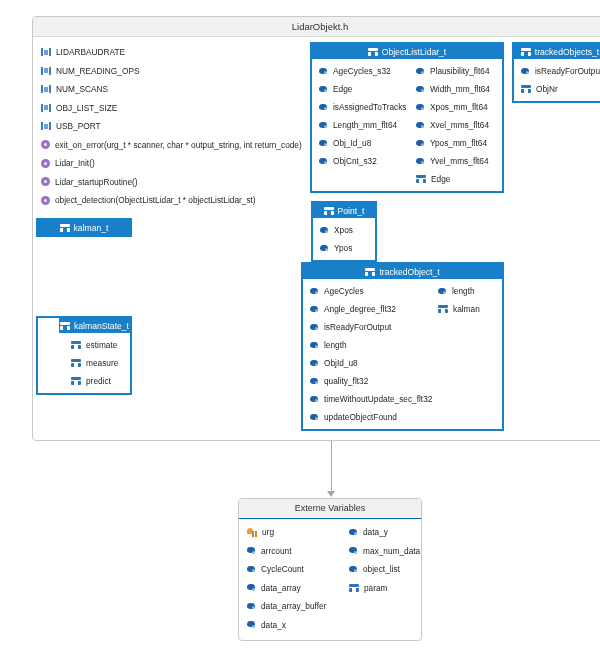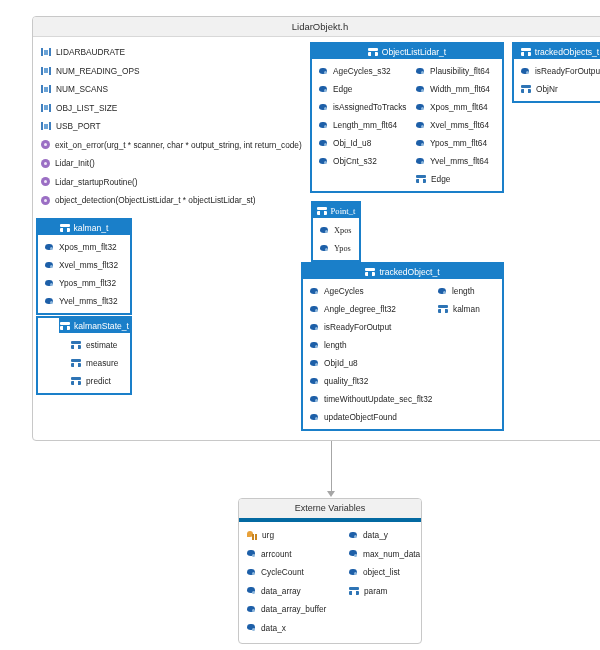--- a/index.html
+++ b/index.html
@@ -216,21 +216,21 @@
     padding-left: 7px;
   }
 
   
   #box-objectlistlidar { left: 290px; top: 42px;  width: 194px; }
   #box-objectlistlidar .col:nth-child(1) { width: 97px; }
   #box-objectlistlidar .col:nth-child(2) { width: 93px; }
 
   #box-trackedobjects  { left: 492px; top: 42px;  width: 96px; }
 
-  #box-point           { left: 291px; top: 201px; width: 50px; font-family: Liberation Serif, serif; }
+  #box-point           { left: 291px; top: 201px; width: 66px; }
 
   #box-trackedobject   { left: 281px; top: 262px; width: 203px; }
   #box-trackedobject .col:nth-child(1) { width: 128px; }
   #box-trackedobject .col:nth-child(2) { width: 71px; }
 
   #box-kalman          { left: 16px;  top: 218px; width: 96px; }
   #box-kalmanstate     { left: 16px;  top: 316px; width: 96px; padding-left: 21px; }
   #box-kalmanstate .row { padding-left: 12px; }
 
   
@@ -261,21 +261,21 @@
     background: #ffffff;
     border: 1px solid #c8c8c8;
     border-radius: 4px;
     box-sizing: border-box;
   }
   .ext-title {
     height: 19px;
     line-height: 19px;
     text-align: center;
     background: #f1f1f1;
-    border-bottom: 4px solid #0369a1;
+    border-bottom: 1px solid #0369a1;
     font-size: 9px;
     color: #303030;
     border-radius: 3px 3px 0 0;
   }
   .ext-body {
     display: flex;
     padding: 4px 0 6px 0;
   }
   .ext-body .col { display: flex; flex-direction: column; }
   .ext-body .col:nth-child(1) { width: 102px; }
@@ -491,40 +491,20 @@
           </div>
         </div>
       </div>
     </div>
 
   <div class="cls" id="box-kalman">
       <div class="hdr">
         <span class="ico ico-struct"></span>
         <span>kalman_t</span>
       </div>
-      <div class="body">
-        <div class="col">
-          <div class="row">
-            <span class="ico ico-field"></span>
-            <span>Xpos_mm_flt32</span>
-          </div>
-          <div class="row">
-            <span class="ico ico-field"></span>
-            <span>Xvel_mms_flt32</span>
-          </div>
-          <div class="row">
-            <span class="ico ico-field"></span>
-            <span>Ypos_mm_flt32</span>
-          </div>
-          <div class="row">
-            <span class="ico ico-field"></span>
-            <span>Yvel_mms_flt32</span>
-          </div>
-        </div>
-      </div>
     </div>
 
   <div class="cls" id="box-kalmanstate">
       <div class="hdr">
         <span class="ico ico-struct"></span>
         <span>kalmanState_t</span>
       </div>
       <div class="body">
         <div class="col">
           <div class="row">

